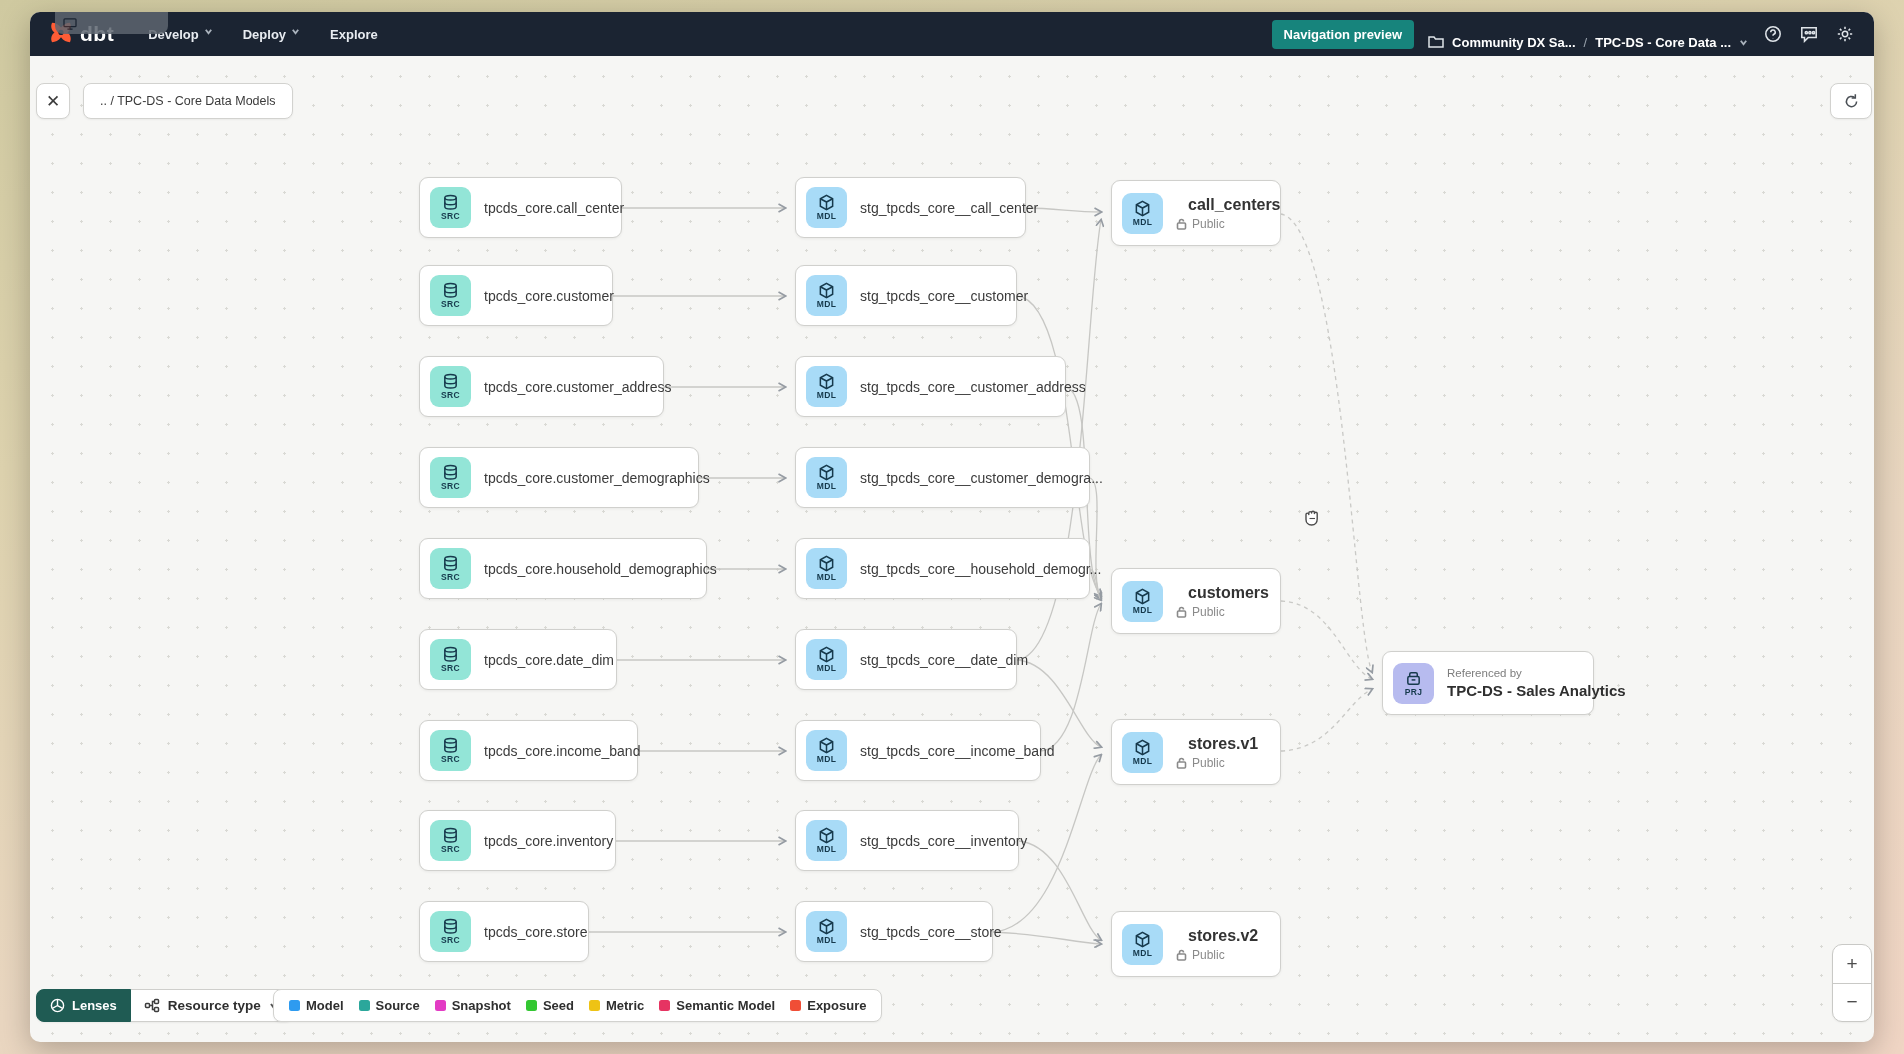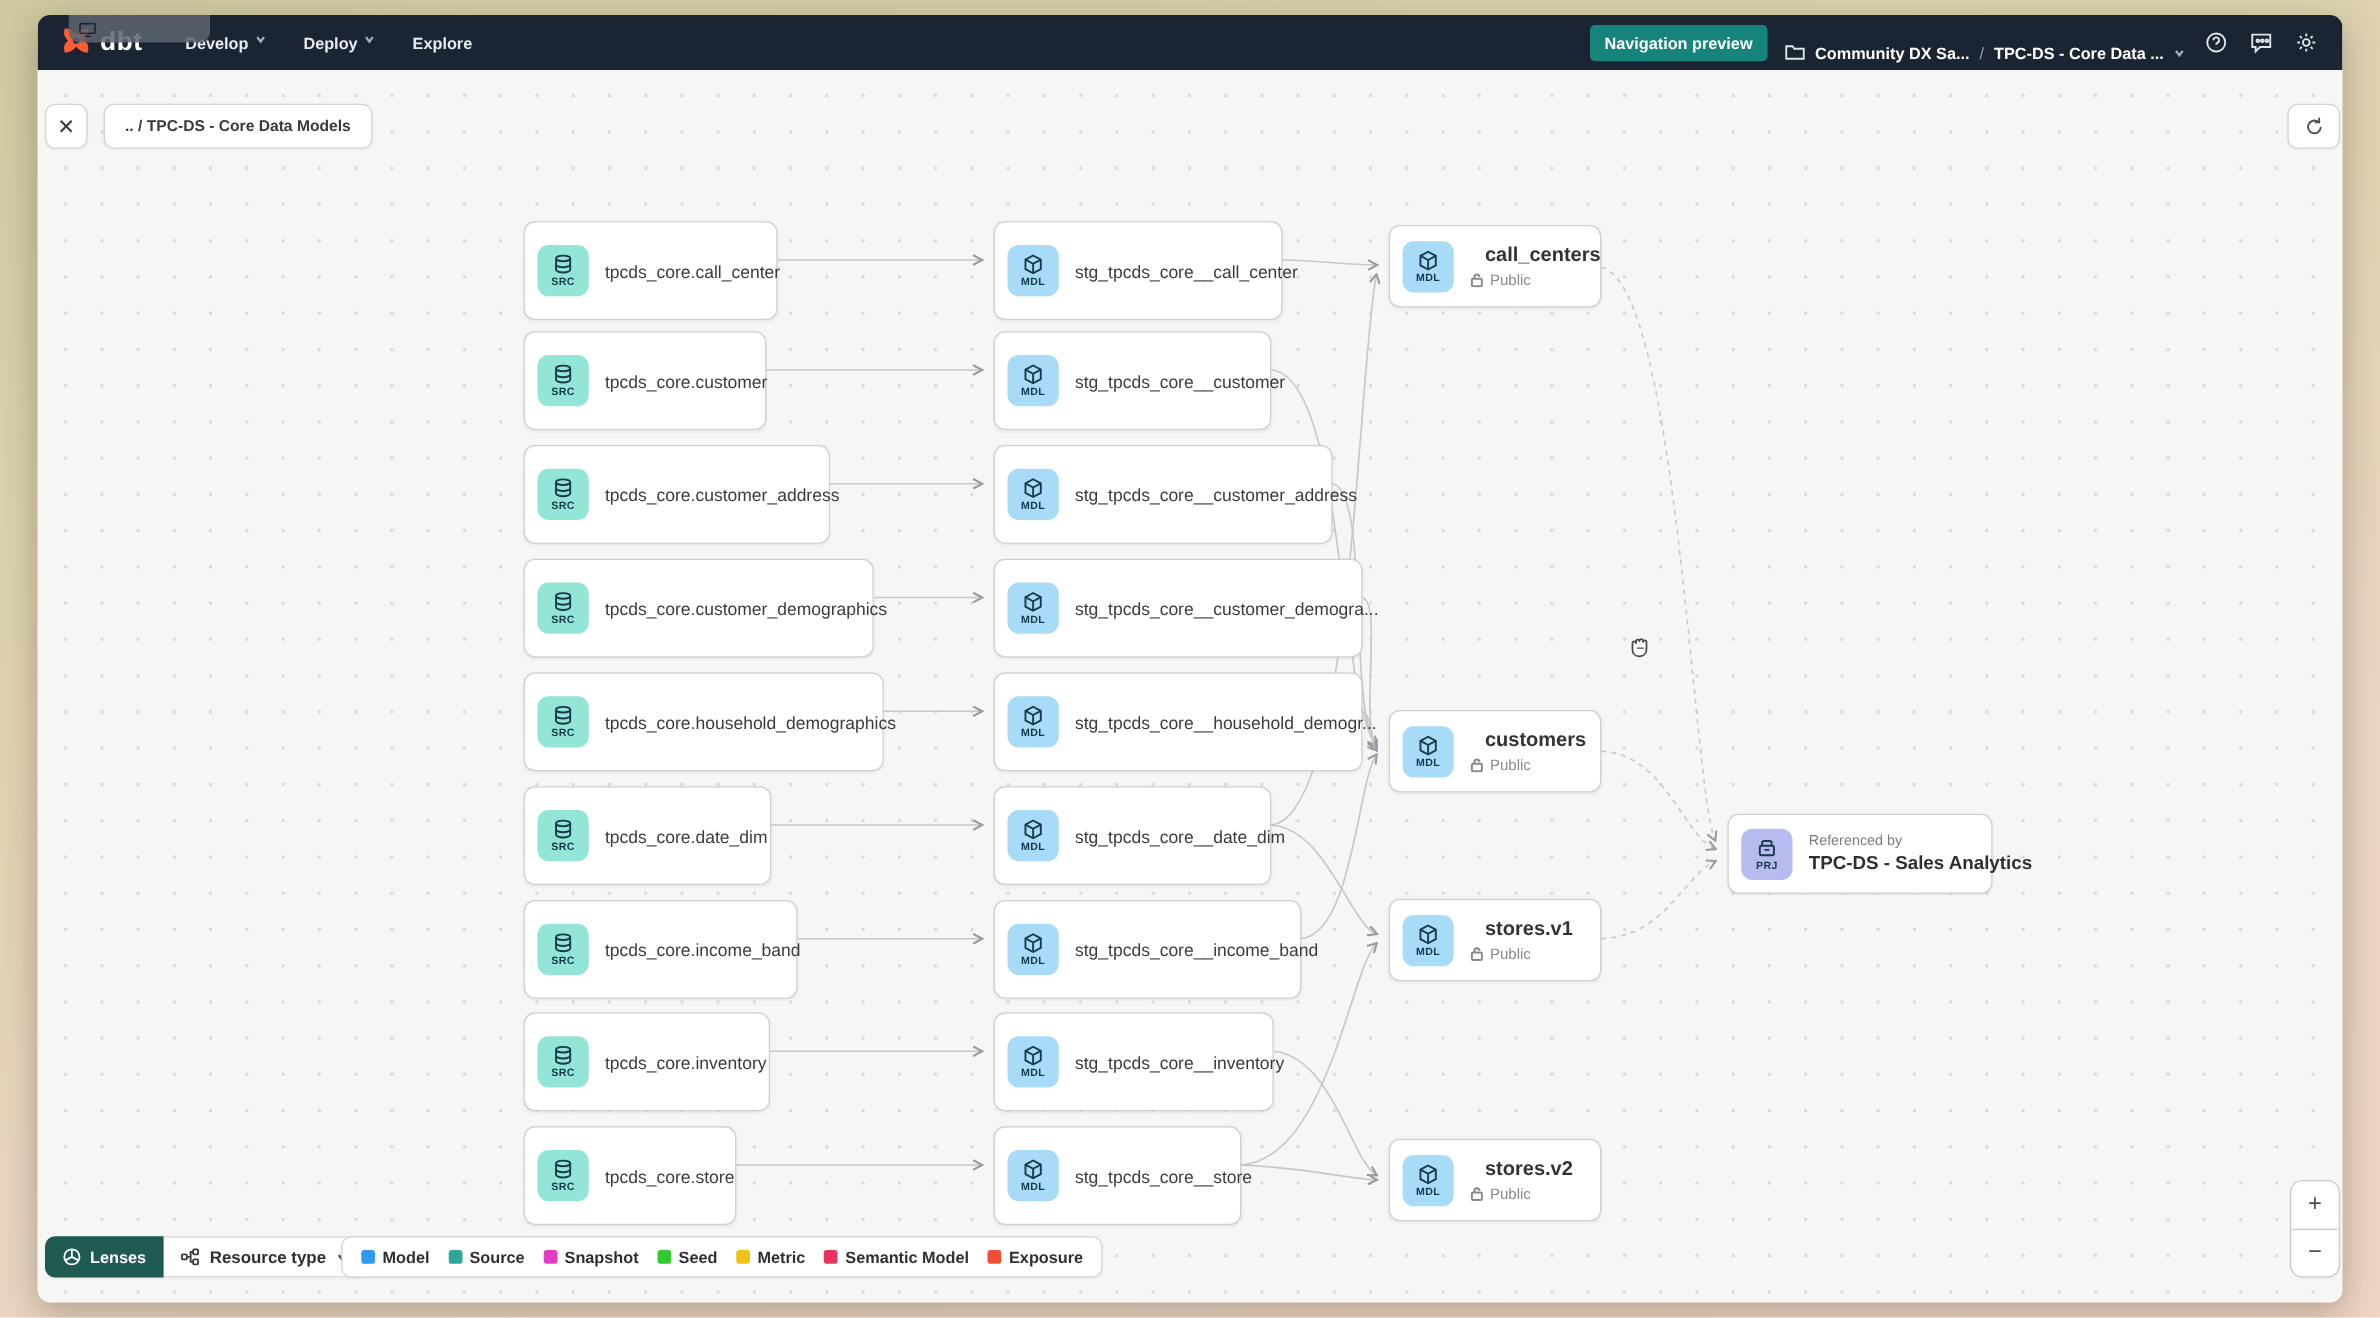--- a/index.html
+++ b/index.html
@@ -43,36 +43,36 @@
   .share-tab { position:absolute; left:25px; top:-8px; width:113px; height:30px;
     background:#5d6670; border-radius:8px; opacity:.85; z-index:41;
     display:flex; align-items:center; padding:10px 0 0 8px; }
   .share-tab svg { width:14px; height:12px; stroke:#1b2432; stroke-width:1.5; fill:none; }
   
   .tool-card { position:absolute; background:#fff; border:1px solid #d2d2cf; border-radius:8px;
     box-shadow:0 1px 2px rgba(0,0,0,.05); display:flex; align-items:center; z-index:30; }
   .close-btn { left:6px; top:71px; width:34px; height:36px; justify-content:center;
     font-size:17px; color:#3c3c3c; cursor:pointer; }
   .crumb-chip { left:53px; top:71px; height:36px; padding:0 16px; font-size:12.5px;
-    color:#3a3a3a; font-weight:bold; cursor:pointer; }
+    color:#3a3a3a; font-weight:normal; cursor:pointer; }
   .searchbar { left:787px; top:71px; width:1035px; height:36px; padding:0 12px; gap:9px; }
   .searchbar svg { width:16px; height:16px; stroke:#6d7680; stroke-width:2; fill:none; flex:none; }
   .searchbar input { flex:1; border:none; outline:none; font-size:13.5px; color:#333;
     font-family:"Liberation Sans",sans-serif; background:transparent; }
   .searchbar input::placeholder { color:#8b9199; }
   .info-ic { width:17px; height:17px; border:1.4px solid #7b828a; border-radius:50%;
     color:#7b828a; font-size:11px; display:flex; align-items:center; justify-content:center;
     font-weight:bold; flex:none; cursor:pointer; }
   .refresh-btn { left:1800px; top:71px; width:42px; height:36px; justify-content:center; cursor:pointer; }
   .refresh-btn svg { width:17px; height:17px; stroke:#4a4f55; stroke-width:1.8; fill:none; }
   
   .edges { position:absolute; left:0; top:0; width:1904px; height:1054px; z-index:5; pointer-events:none; }
   .node { position:absolute; background:#fff; border:1px solid #d0d0cd; border-radius:9px;
     box-shadow:0 1px 3px rgba(0,0,0,.06); display:flex; align-items:center; gap:13px;
-    padding:0 14px 0 10px; z-index:10; cursor:pointer; height:79px; }
+    padding:0 14px 0 10px; z-index:10; cursor:pointer; height:61px; }
   .node .badge { width:41px; height:41px; border-radius:9px; flex:none;
     display:flex; flex-direction:column; align-items:center; justify-content:center; gap:0; }
   .badge svg { width:17px; height:17px; stroke:#173a4d; stroke-width:1.6; fill:none; }
   .badge .btxt { font-size:8.5px; font-weight:bold; color:#15394c; letter-spacing:.3px; }
   .badge-src { background:#93e5d7; }
   .badge-mdl { background:#a8dbf7; }
   .badge-prj { background:#b7bbef; }
   .node .lbl { font-size:14px; color:#3b3b3b; white-space:nowrap; }
   .node2 { flex-direction:row; height:66px; }
   .node2 .col { display:flex; flex-direction:column; gap:3px; }

